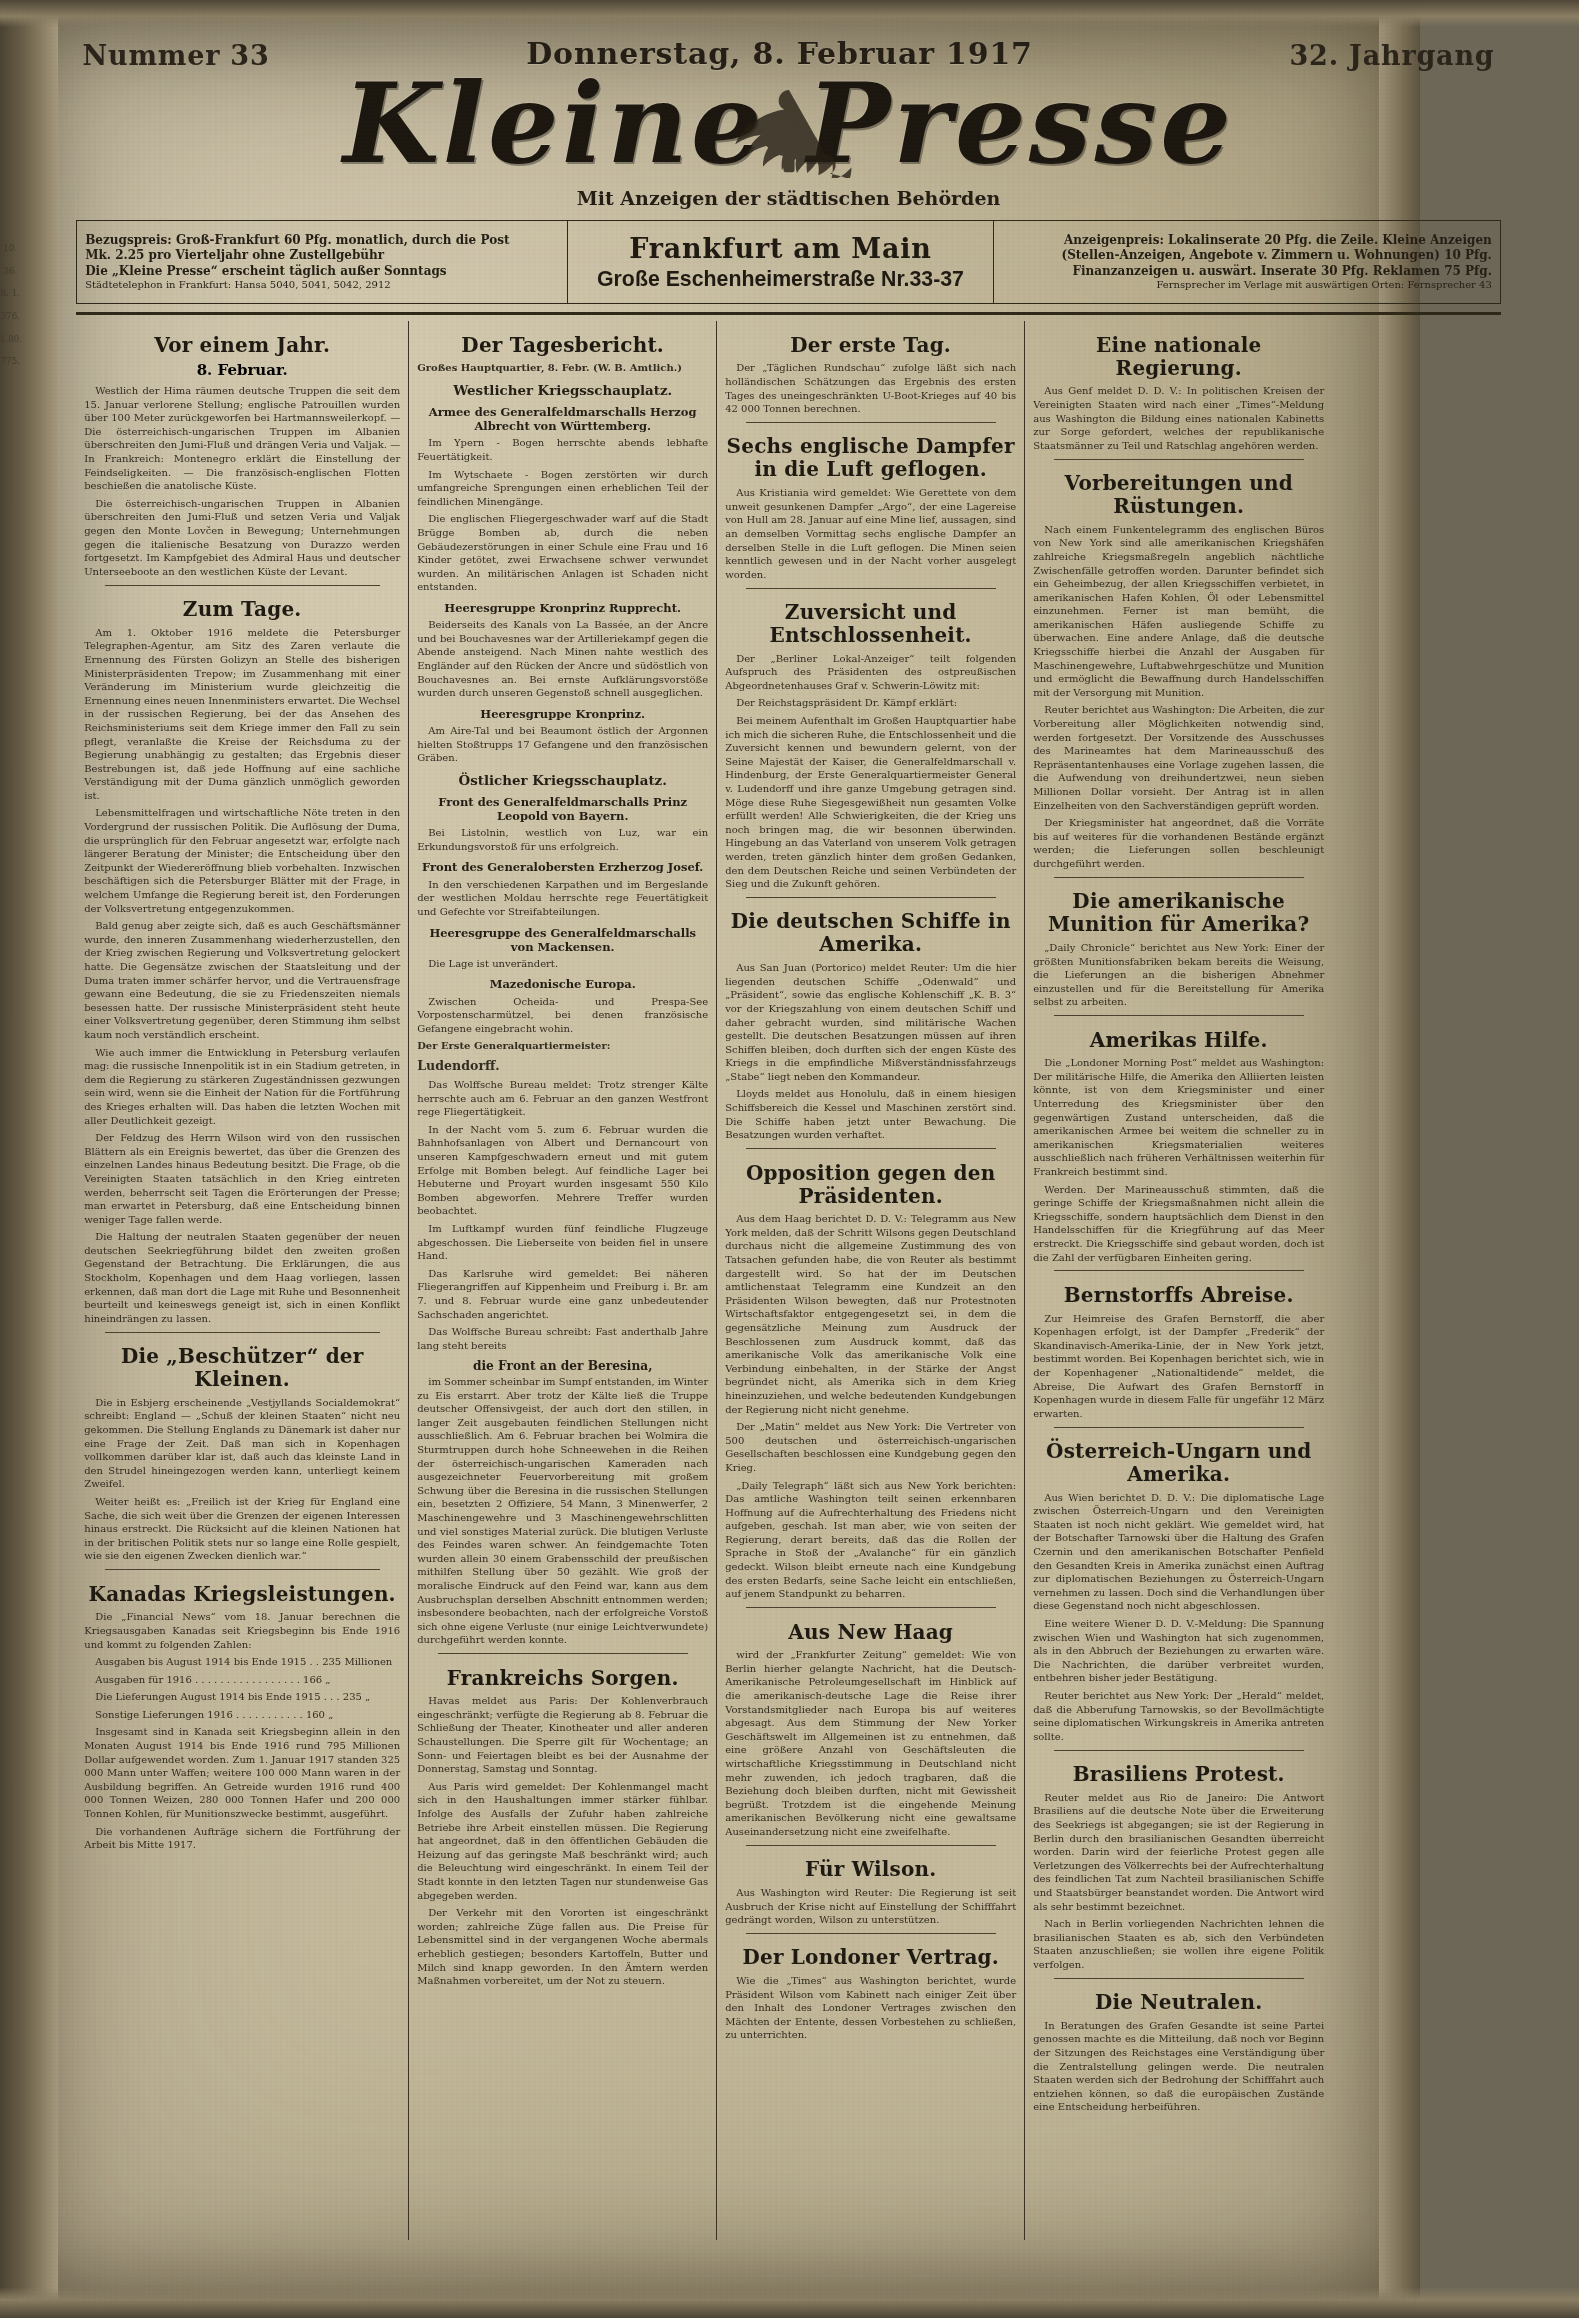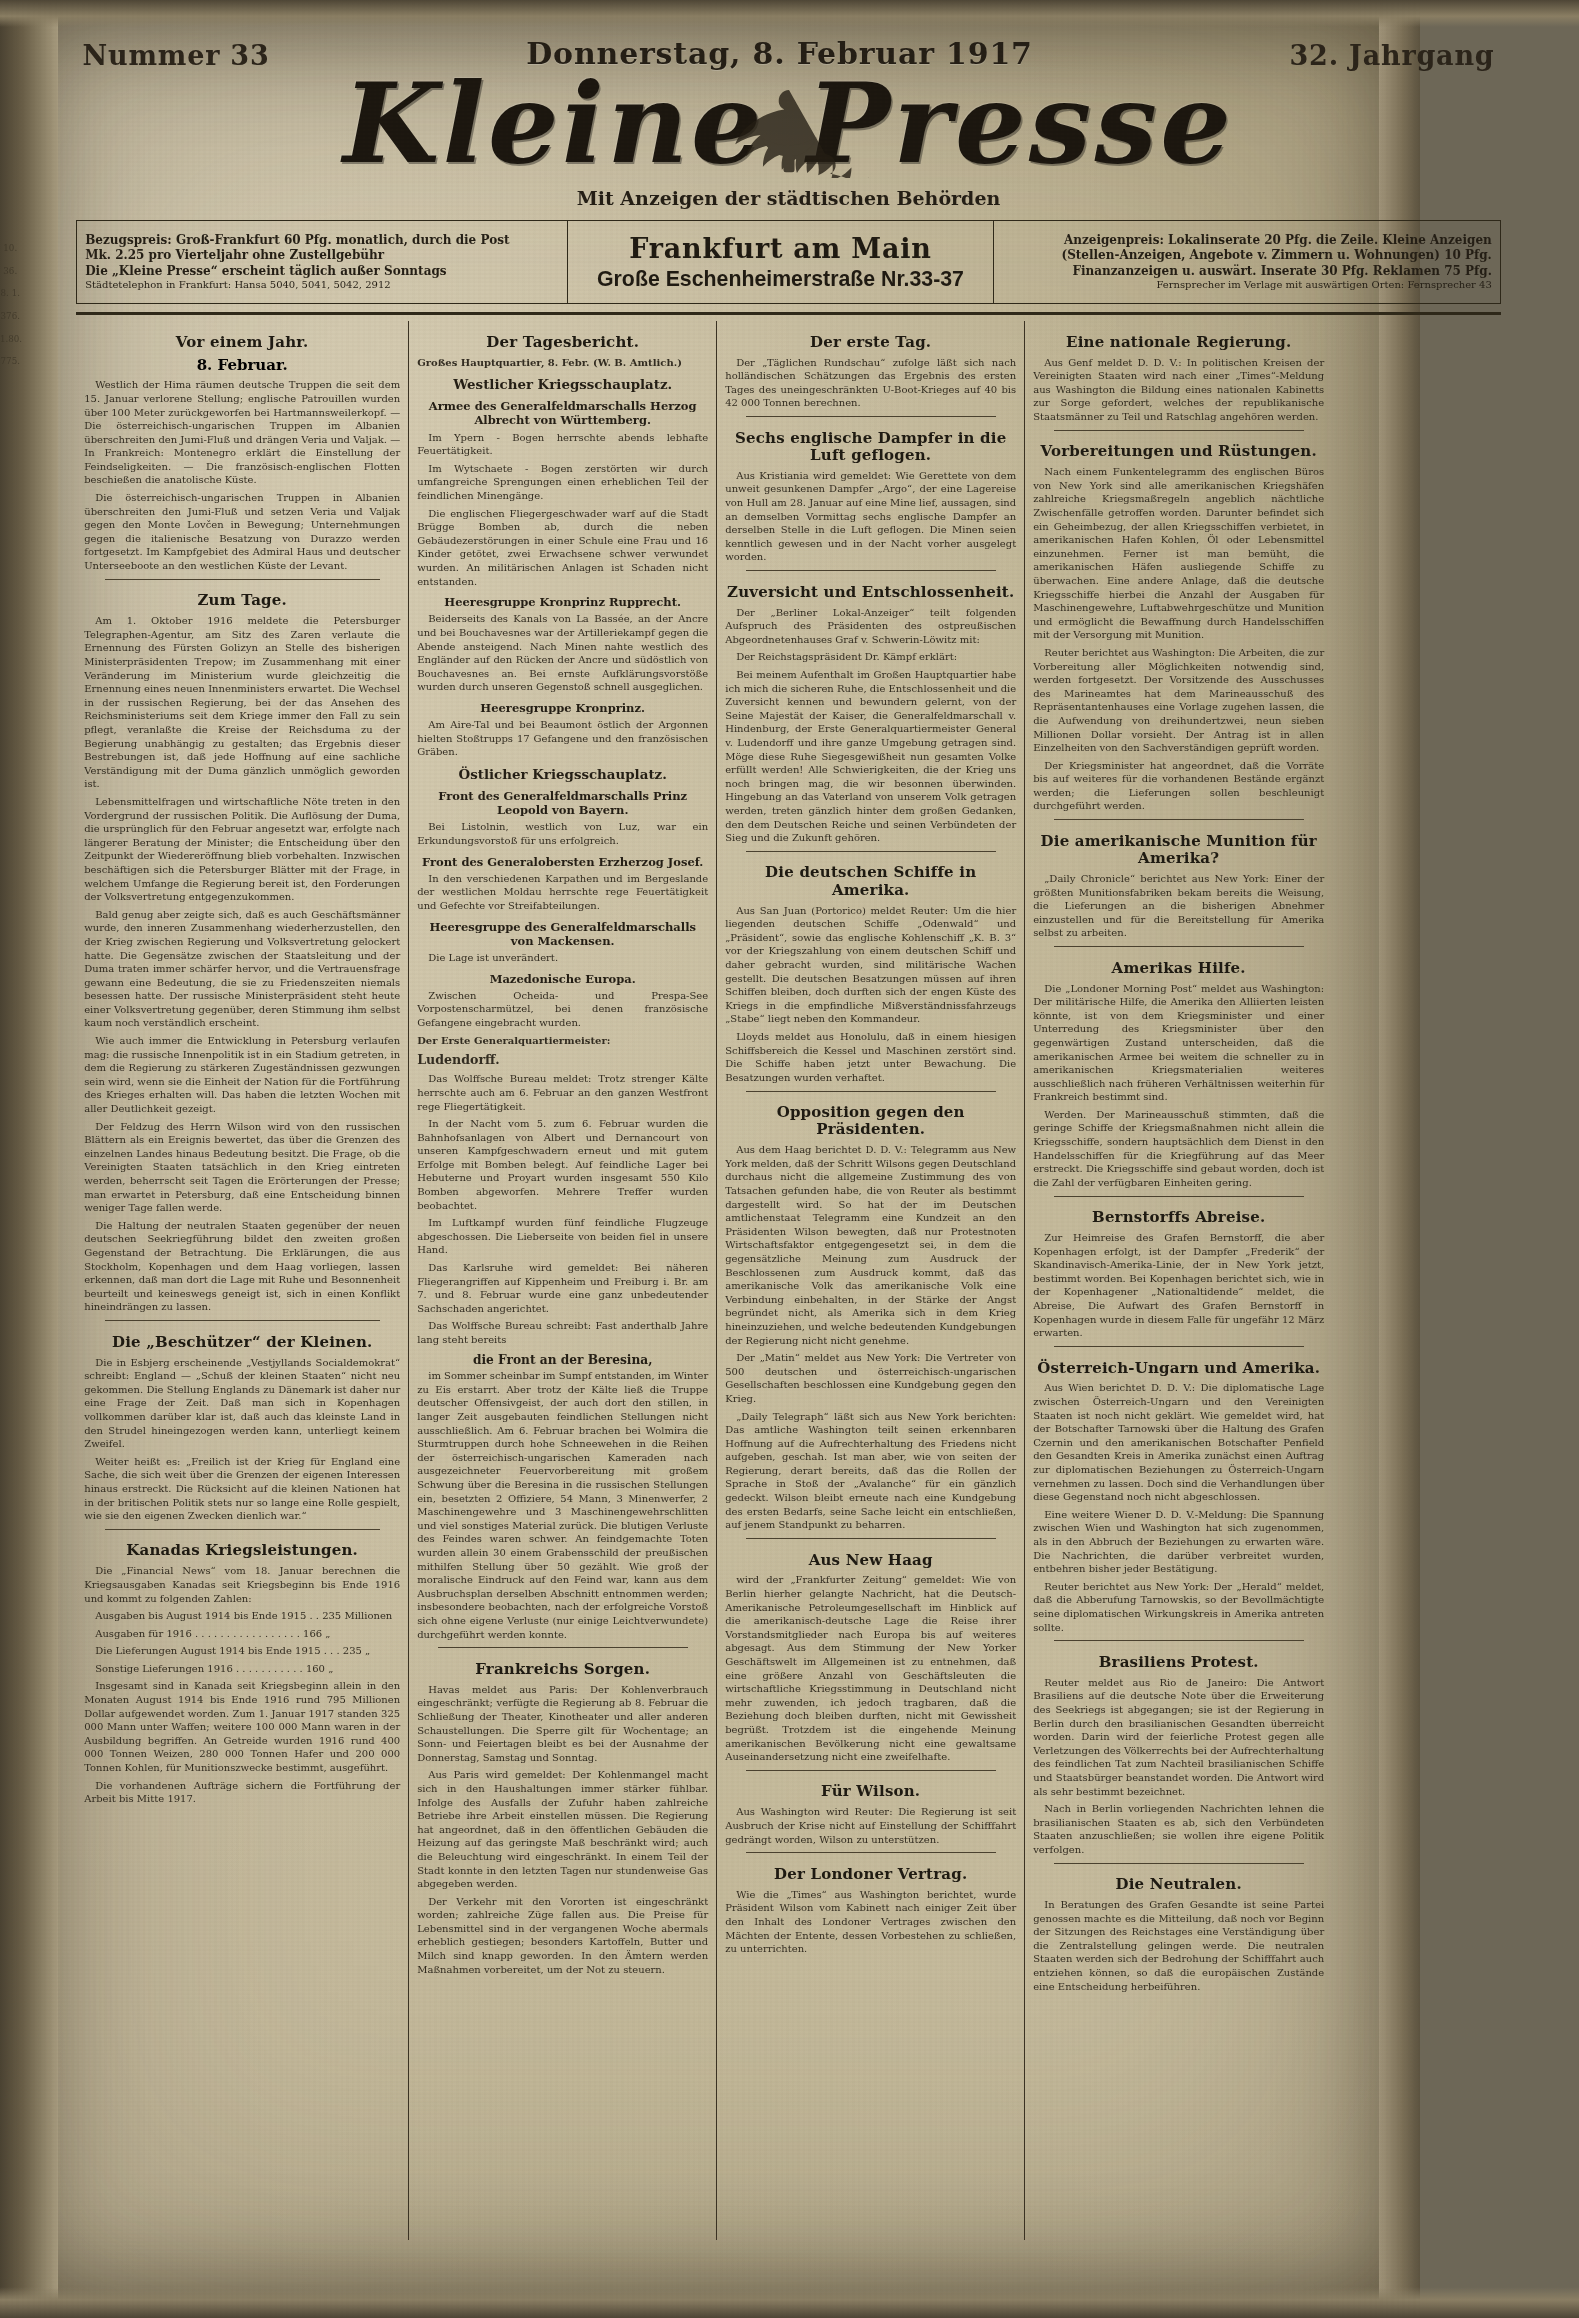--- a/index.html
+++ b/index.html
@@ -48,21 +48,21 @@
   .ib.mid .addr{font-family:Liberation Sans, sans-serif;font-weight:bold;font-size:21.3px;color:#1f1a12;margin-top:3.2px;}
 
   .rule{height:2.4px;background:#2e2819;margin:8px 14.2px 0 14.2px;}
 
   
   .cols{display:flex;margin:6.3px 14.2px 0 14.2px;height:1919px;}
   .col{position:relative;padding:0 8px;}
   .col + .col{border-left:1.6px solid #3a3223;}
   .c1{width:316px;} .c2{width:291px;} .c3{width:291px;} .c4{width:291px;}
 
-  h2.hd{font-family:"DejaVu Serif",serif;font-weight:bold;font-size:15px;text-align:center;color:#1e1a12;
+  h2.hd{font-family:"DejaVu Serif",serif;font-weight:bold;font-size:20px;text-align:center;color:#1e1a12;
         margin:12.6px 0 4.7px 0;line-height:1.15;letter-spacing:0.2px;}
   h3.sub{font-family:"DejaVu Serif",serif;font-weight:bold;font-size:13.4px;text-align:center;color:#241e15;margin:7.1px 0 3.2px 0;}
   h3.subl{font-family:"DejaVu Serif",serif;font-weight:bold;font-size:12.2px;text-align:left;color:#241e15;margin:6.3px 0 2.4px 0;}
   .date-line{font-family:"DejaVu Serif",serif;font-weight:bold;font-size:15px;text-align:center;margin:1.6px 0 4.7px;}
   p.tx{font-family:"DejaVu Serif",serif;font-size:10px;line-height:1.36;text-align:justify;color:#272117;
        margin:0 0 4px 0;text-indent:11px;hyphens:auto;}
   p.tx.noind{text-indent:0;}
   .center{text-align:center;}
   .hrthin{height:0.8px;background:#4a412f;margin:6.3px 20.5px;}
 
@@ -170,21 +170,21 @@
           <h3 class="sub" style="font-size: 11.5px;">Heeresgruppe Kronprinz.</h3>
           <p class="tx">Am Aire-Tal und bei Beaumont östlich der Argonnen hielten Stoßtrupps 17 Gefangene und den französischen Gräben.</p>
           <h3 class="sub">Östlicher Kriegsschauplatz.</h3>
           <h3 class="sub" style="font-size: 11.5px;">Front des Generalfeldmarschalls Prinz Leopold von Bayern.</h3>
           <p class="tx">Bei Listolnin, westlich von Luz, war ein Erkundungsvorstoß für uns erfolgreich.</p>
           <h3 class="sub" style="font-size: 11.5px;">Front des Generalobersten Erzherzog Josef.</h3>
           <p class="tx">In den verschiedenen Karpathen und im Bergeslande der westlichen Moldau herrschte rege Feuertätigkeit und Gefechte vor Streifabteilungen.</p>
           <h3 class="sub" style="font-size: 11.5px;">Heeresgruppe des Generalfeldmarschalls von Mackensen.</h3>
           <p class="tx">Die Lage ist unverändert.</p>
           <h3 class="sub" style="font-size: 11.5px;">Mazedonische Europa.</h3>
-          <p class="tx">Zwischen Ocheida- und Prespa-See Vorpostenscharmützel, bei denen französische Gefangene eingebracht wurden.</p>
+          <p class="tx">Zwischen Ocheida- und Prespa-See Vorpostenscharmützel, bei denen französische Gefangene eingebracht wohin.</p>
           <p class="tx noind center" style="font-weight: bold;">Der Erste Generalquartiermeister:</p>
           <p class="tx noind center" style="font-weight: bold; font-size: 12.6px;">Ludendorff.</p>
           <p class="tx">Das Wolffsche Bureau meldet: Trotz strenger Kälte herrschte auch am 6. Februar an den ganzen Westfront rege Fliegertätigkeit.</p>
           <p class="tx">In der Nacht vom 5. zum 6. Februar wurden die Bahnhofsanlagen von Albert und Dernancourt von unseren Kampfgeschwadern erneut und mit gutem Erfolge mit Bomben belegt. Auf feindliche Lager bei Hebuterne und Proyart wurden insgesamt 550 Kilo Bomben abgeworfen. Mehrere Treffer wurden beobachtet.</p>
           <p class="tx">Im Luftkampf wurden fünf feindliche Flugzeuge abgeschossen. Die Lieberseite von beiden fiel in unsere Hand.</p>
           <p class="tx">Das Karlsruhe wird gemeldet: Bei näheren Fliegerangriffen auf Kippenheim und Freiburg i. Br. am 7. und 8. Februar wurde eine ganz unbedeutender Sachschaden angerichtet.</p>
           <p class="tx">Das Wolffsche Bureau schreibt: Fast anderthalb Jahre lang steht bereits</p>
           <h3 class="subl" style="text-align: center;">die Front an der Beresina,</h3>
           <p class="tx">im Sommer scheinbar im Sumpf entstanden, im Winter zu Eis erstarrt. Aber trotz der Kälte ließ die Truppe deutscher Offensivgeist, der auch dort den stillen, in langer Zeit ausgebauten feindlichen Stellungen nicht ausschließlich. Am 6. Februar brachen bei Wolmira die Sturmtruppen durch hohe Schneewehen in die Reihen der österreichisch-ungarischen Kameraden nach ausgezeichneter Feuervorbereitung mit großem Schwung über die Beresina in die russischen Stellungen ein, besetzten 2 Offiziere, 54 Mann, 3 Minenwerfer, 2 Maschinengewehre und 3 Maschinengewehrschlitten und viel sonstiges Material zurück. Die blutigen Verluste des Feindes waren schwer. An feindgemachte Toten wurden allein 30 einem Grabensschild der preußischen mithilfen Stellung über 50 gezählt. Wie groß der moralische Eindruck auf den Feind war, kann aus dem Ausbruchsplan derselben Abschnitt entnommen werden; insbesondere beobachten, nach der erfolgreiche Vorstoß sich ohne eigene Verluste (nur einige Leichtverwundete) durchgeführt werden konnte.</p>
           <div class="hrthin"></div>

